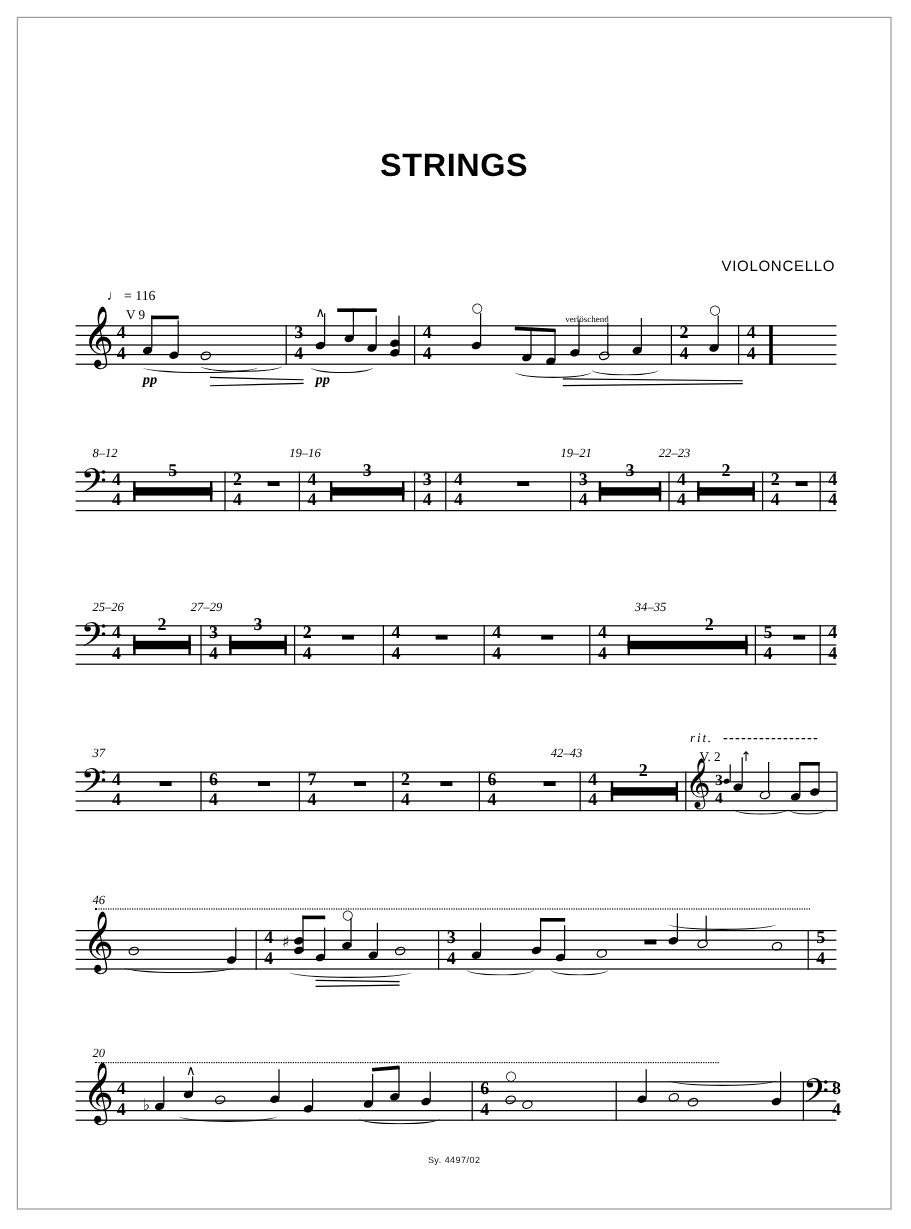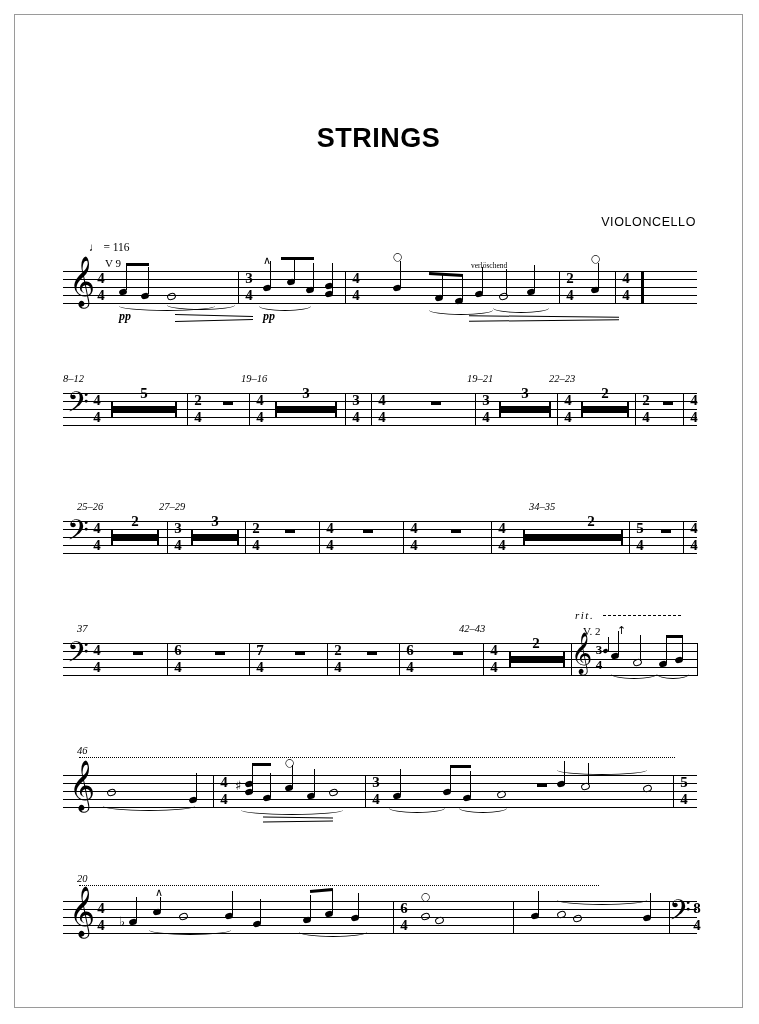--- a/index.html
+++ b/index.html
@@ -383,21 +383,21 @@
         <div class="line l2"></div>
         <div class="line l3"></div>
         <div class="line l4"></div>
     </div>
     <span class="clef bass" style="left:4px;">𝄢</span>
     <div class="timesig" style="left:26px;">
         <span>4</span>
         <span>4</span>
       </div>
 
-    <div class="measnum" style="left:0;">8–12</div>
+    <div class="measnum" style="left:14px;">8–12</div>
     <div class="multirest" style="left:48px; width:66px;"></div>
     <div class="mrnum" style="left:81px;">5</div>
     <div class="barline" style="left:124px;"></div>
 
     <div class="timesig" style="left:127px;">
         <span>2</span>
         <span>4</span>
       </div>
     <div class="wholerest" style="left:160px;"></div>
     <div class="barline" style="left:186px;"></div>
@@ -734,13 +734,14 @@
     <div class="stem" style="left:587px; top:-8px; height:24px;"></div>
 
     <div class="barline" style="left:606px;"></div>
     <span class="clef bass" style="left:606px;">𝄢</span>
     <div class="timesig" style="left:626px;">
         <span>8</span>
         <span>4</span>
       </div>
   </div>
 
+  <div class="plate">Sy. 4497/02</div>
 </div>
 
 </body></html>

